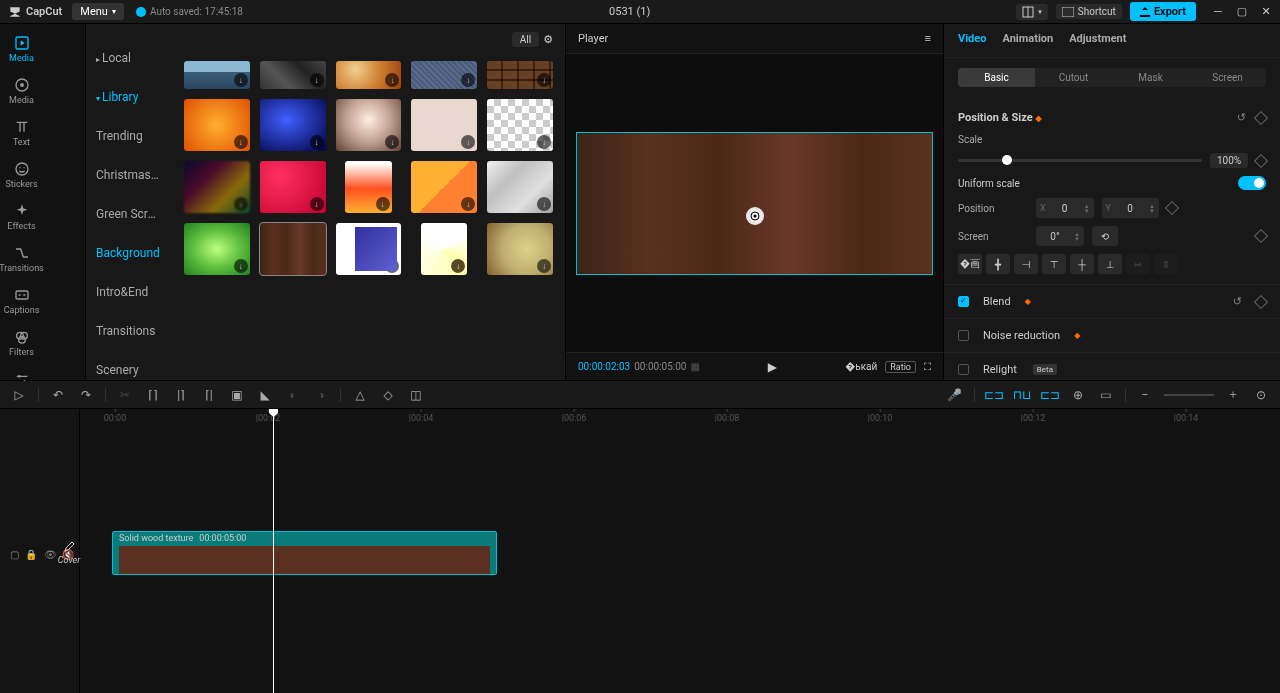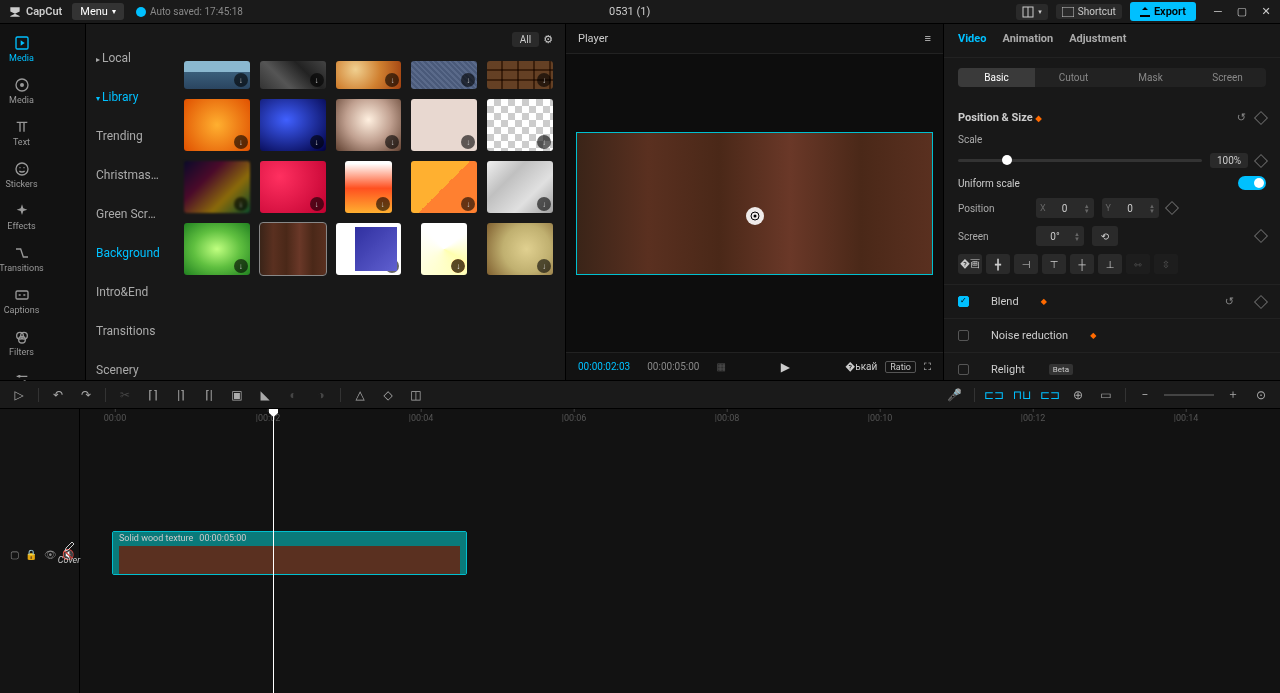--- a/index.html
+++ b/index.html
@@ -65,21 +65,21 @@
 .bg-pixel { background: conic-gradient(#fff,#ffe0a0,#fff0c0,#e0e0e0); image-rendering:pixelated; filter:contrast(1.5);}
 .bg-guitar { background: radial-gradient(circle at 60% 50%,#e0d090,#c0b070,#806030);}
 
 
 .player-panel { flex:1; background:#121212; display:flex; flex-direction:column; border-right:1px solid #000;}
 .player-header { height:30px; display:flex; align-items:center; justify-content:space-between; padding:0 12px; border-bottom:1px solid #222; font-size:11px;}
 .player-viewport { flex:1; display:flex; align-items:center; justify-content:center; background:#0d0d0d; position:relative; padding: 4px;}
 .player-canvas { width: 355px; height: 141px; position:relative;}
 .player-canvas.bg-wood { outline:1px solid #00c0d0; }
 .player-center-icon { position:absolute; width:18px; height:18px; top:153px; left:calc(50% - 9px); background:rgba(255,255,255,0.9); border-radius:50%; display:flex; align-items:center; justify-content:center;}
-.player-controls { height:28px; display:flex; align-items:center; padding: 0 12px; gap:17px; font-size:10px; border-top:1px solid #222;}
+.player-controls { height:28px; display:flex; align-items:center; padding: 0 12px; gap:4px; font-size:10px; border-top:1px solid #222;}
 .time-cur { color:#00c0ff;}
 .time-dur { color:#888;}
 .player-controls-center { flex:1; display:flex; justify-content:center;}
 .play-icon { font-size:12px; cursor:pointer;}
 .player-controls-right { display:flex; gap:8px; align-items:center;}
 .ratio-badge { border:1px solid #555; padding:0 4px; border-radius:2px; font-size:9px;}
 
 
 .right-panel { width: 336px; background:#181818; padding: 0; overflow-y:auto;}
 .right-tabs { display:flex; gap:16px; padding: 8px 14px; border-bottom:1px solid #222;}
@@ -101,21 +101,21 @@
 .value-box { background:#2a2a2a; padding:2px 6px; border-radius:3px; font-size:10px; min-width:38px; text-align:center;}
 .toggle { width:28px; height:14px; background:#00c0ff; border-radius:7px; position:relative;}
 .toggle::after { content:""; position:absolute; width:10px; height:10px; background:#fff; border-radius:50%; top:2px; right:2px;}
 .coord-input { display:flex; align-items:center; background:#2a2a2a; border-radius:3px; padding:0 4px; gap:4px; height:20px;}
 .coord-input .ax { color:#666; font-size:9px;}
 .coord-input input { background:none; border:none; color:#ccc; width:30px; font-size:10px; text-align:center; outline:none;}
 .spinner { display:flex; flex-direction:column; font-size:6px; line-height:5px; color:#666;}
 .align-row { display:flex; gap:4px; margin-top:8px;}
 .align-btn { width:24px; height:20px; background:#2a2a2a; border-radius:3px; display:flex; align-items:center; justify-content:center; font-size:10px; cursor:pointer;}
 .align-btn.disabled { opacity:0.3;}
-.collapse-header { display:flex; align-items:center; gap:22px; padding: 10px 14px; font-size:11px; border-bottom:1px solid #222;text-align:center;}
+.collapse-header { display:flex; align-items:center; gap:14px; padding: 10px 14px; font-size:11px; border-bottom:1px solid #222;text-align:center;}
 .cb { width:11px; height:11px; border:1px solid #555; border-radius:2px;}
 .cb.checked { background:#00c0ff; border-color:#00c0ff; position:relative;}
 .cb.checked::after{content:"✓"; color:#000; font-size:8px; position:absolute; top:-1px; left:1px;}
 .badge-new { background:#333; font-size:8px; padding:1px 4px; border-radius:2px; margin-left:2px;}
 
 
 .timeline { height: 313px; background:#121212; border-top:1px solid #000; display:flex; flex-direction:column;}
 .timeline-toolbar { height:28px; background:#1a1a1a; display:flex; align-items:center; padding:0 10px; gap:10px; border-bottom:1px solid #000;}
 .tl-tool { width:18px; height:18px; display:flex; align-items:center; justify-content:center; color:#aaa; cursor:pointer; font-size:12px;}
 .tl-tool.disabled { opacity:0.3;}
@@ -515,21 +515,21 @@
         <span class="ruler-mark" style="left:35px">00:00</span>
         <span class="ruler-mark" style="left:188px">|00:02</span>
         <span class="ruler-mark" style="left:341px">|00:04</span>
         <span class="ruler-mark" style="left:494px">|00:06</span>
         <span class="ruler-mark" style="left:647px">|00:08</span>
         <span class="ruler-mark" style="left:800px">|00:10</span>
         <span class="ruler-mark" style="left:953px">|00:12</span>
         <span class="ruler-mark" style="left:1106px">|00:14</span>
       </div>
       <div class="playhead" style="left:193px"></div>
-      <div class="clip bg-wood" style="left:32px; top:122px; width:355px;">
+      <div class="clip bg-wood" style="left:32px; top:122px; width:385px;">
         <div class="clip-handle left"></div>
         <div class="clip-handle right"></div>
         <div class="clip-header">
           <span>Solid wood texture</span>
           <span>00:00:05:00</span>
         </div>
       </div>
     </div>
   </div>
 </div>

